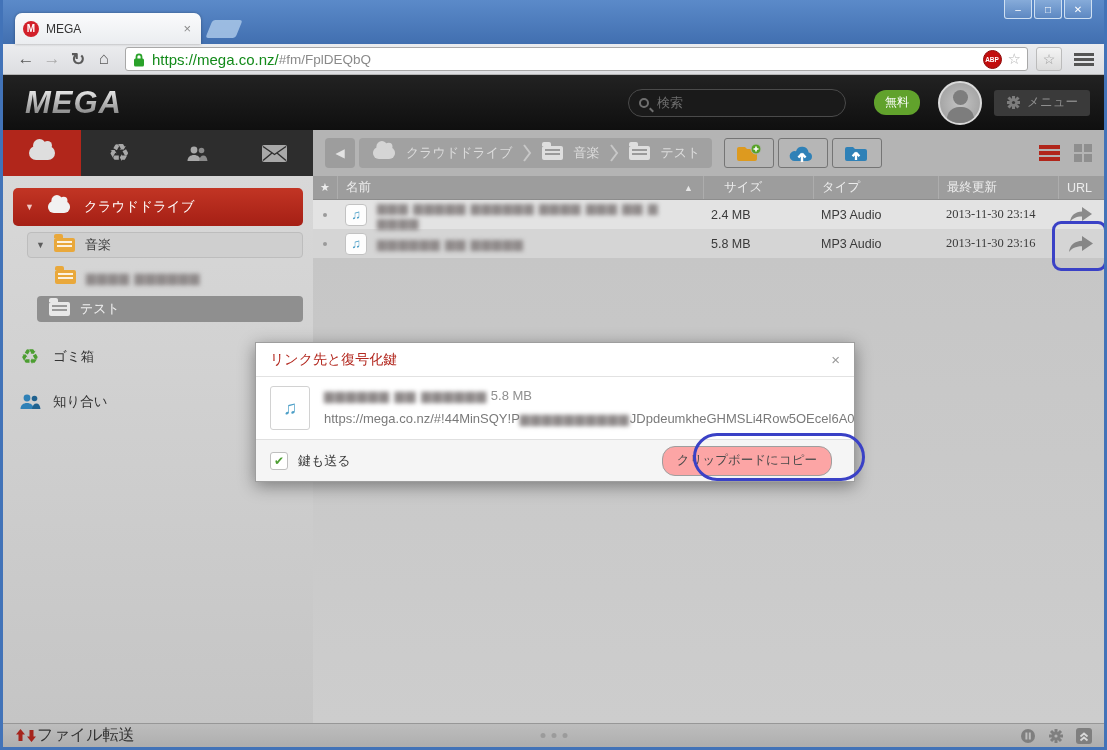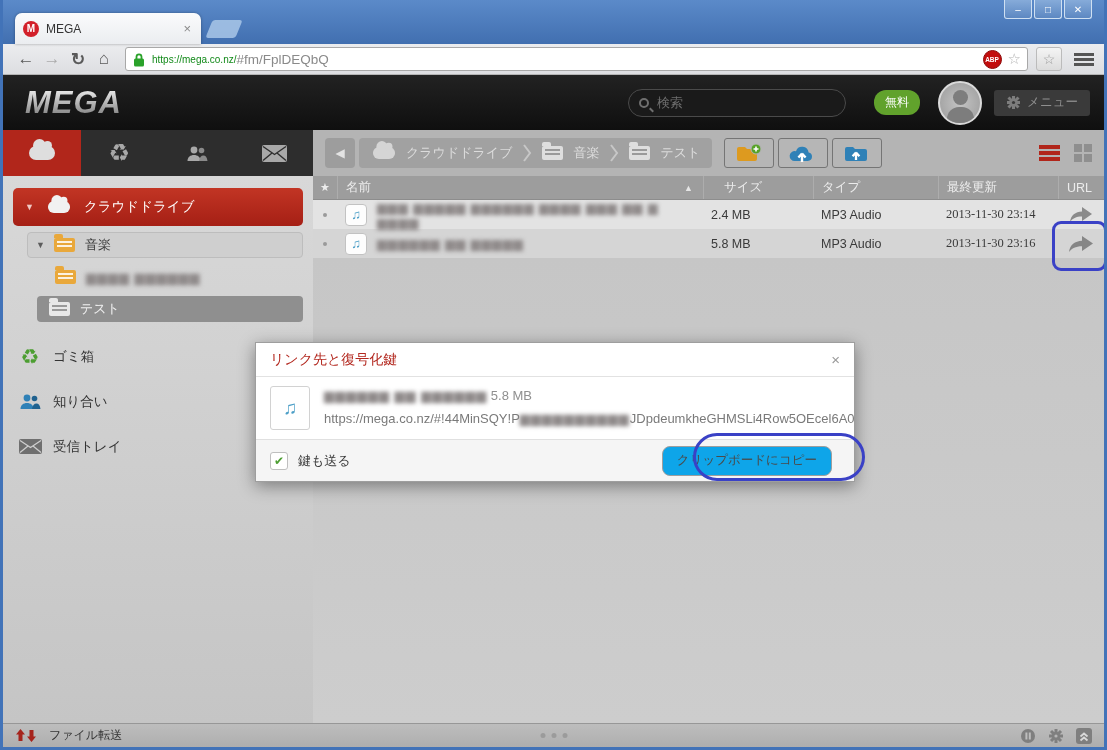--- a/index.html
+++ b/index.html
@@ -26,21 +26,21 @@
             display:flex; align-items:center; justify-content:center; border-radius:0 0 3px 3px; margin-left:2px; }
 
   
   .toolbar { height:31px; background:linear-gradient(#ecedef,#dddee1); border-bottom:1px solid #b4b4b4;
              display:flex; align-items:center; padding:0 10px; flex:none; }
   .navbtn { font-size:17px; color:#5a5a5a; width:26px; text-align:center; font-weight:bold; }
   .navbtn.disabled { color:#ababab; }
   .urlbar { flex:1; height:24px; background:#fff; border:1px solid #a8a8a8; border-radius:3px;
             margin:0 8px; display:flex; align-items:center; padding:0 6px; }
   .lock-icon { margin-right:6px; display:flex; }
-  .url-secure { font-size:10px; color:#138a1a; }
+  .url-secure { font-size:15px; color:#138a1a; }
   .url-path { font-size:13.5px; color:#8a8a8a; }
   .url-spacer { flex:1; }
   .abp { width:19px; height:19px; border-radius:50%; background:#c20d0d; border:1px solid #8e0a0a;
          color:#fff; font-size:6.5px; font-weight:bold; display:flex; align-items:center; justify-content:center; }
   .urlstar { color:#b5b5b5; font-size:15px; margin-left:6px; }
   .starbtn { width:26px; height:24px; background:linear-gradient(#f4f4f4,#dcdcdc); border:1px solid #bbb;
              border-radius:3px; color:#9a9a9a; font-size:14px; display:flex; align-items:center; justify-content:center; }
   .hamburger { width:20px; height:13px; margin-left:12px; border-top:3px solid #555;
                border-bottom:3px solid #555; position:relative; }
   .hamburger::after { content:""; position:absolute; left:0; right:0; top:2px; height:3px; background:#555; }
@@ -148,21 +148,21 @@
   .stardot { width:4px; height:4px; border-radius:50%; background:#9a9a9a; }
   .file-icon { width:22px; height:22px; background:#fdfdfd; border:1px solid #c2c2c2; border-radius:4px;
                color:#4d9fc7; font-size:13px; display:flex; align-items:center; justify-content:center;
                margin-right:10px; flex:none; }
   .blur { filter:blur(2.3px); color:#8f8a8a; letter-spacing:1px; }
   .empty-area { flex:1; background:linear-gradient(#c6c6c6,#cdcdcd); }
 
   
   .transferbar { height:24px; background:linear-gradient(#bdbdbd,#aeaeae); border-top:1px solid #979797;
                  display:flex; align-items:center; padding:0 12px; flex:none; position:relative; }
-  .tb-label { font-size:12px; color:#333; margin-left:12px;text-align:right; }
+  .tb-label { font-size:16px; color:#333; margin-left:0;text-align:right; }
   .tb-dots { position:absolute; left:50%; transform:translateX(-50%); display:flex; }
   .tb-dots i { width:5px; height:5px; border-radius:50%; background:#9b9b9b; margin:0 3px; }
   .tb-icons { margin-left:auto; display:flex; align-items:center; }
   .tb-icons > * { margin-left:12px; }
 
   
   .dialog { position:absolute; left:252px; top:212px; width:600px; height:140px; background:#fff;
             border:1px solid #9e9e9e; box-shadow:0 4px 16px rgba(0,0,0,.4); display:flex; flex-direction:column; }
   .dlg-head { height:34px; display:flex; align-items:center; padding:0 14px; border-bottom:1px solid #e2e2e2; flex:none; }
   .dlg-title { color:#b3281f; font-size:14px; }
@@ -171,22 +171,22 @@
   .dlg-fileicon { width:40px; height:44px; border:1px solid #d2d2d2; border-radius:3px; color:#4d9fc7;
                   font-size:19px; display:flex; align-items:center; justify-content:center; flex:none; margin-right:14px; }
   .dlg-lines { flex:1; min-width:0; }
   .dlg-line1 { font-size:13px; color:#8f8f8f; margin-top:2px; white-space:nowrap; }
   .dlg-line2 { font-size:13px; color:#7a7a7a; margin-top:8px; white-space:nowrap; }
   .dlg-foot { height:42px; background:#f5f5f5; border-top:1px solid #e0e0e0; display:flex;
               align-items:center; padding:0 14px; flex:none; }
   .checkbox { width:18px; height:18px; background:#fff; border:1px solid #bfbfbf; border-radius:3px;
               color:#4c9e31; font-size:12px; display:flex; align-items:center; justify-content:center; }
   .chk-label { font-size:13px; color:#3c3c3c; margin-left:10px; }
-  .copy-btn { margin-left:auto; margin-right:8px; height:30px; padding:0 14px; background:#0ea5e9;
-              border:1px solid #9e9e9e; border-radius:8px; font-size:12.5px; color:#4a4a4a;
+  .copy-btn { margin-left:auto; margin-right:8px; height:30px; padding:0 14px; background:#fca5a5;
+              border:1px solid #9e9e9e; border-radius:13px; font-size:12.5px; color:#4a4a4a;
               display:flex; align-items:center; }
 
   
   .annot-rect { position:absolute; left:1049px; top:91px; width:55px; height:50px;
                 border:3px solid #3a41c6; border-radius:9px; }
   .annot-oval { position:absolute; left:690px; top:303px; width:172px; height:48px;
                 border:3px solid #3a41c6; border-radius:26px; }
 </style>
 </head>
 <body>
@@ -311,29 +311,20 @@
               <svg width="24" height="17" fill="#2f81b7">
                 <circle cx="9" cy="5" r="3.4"></circle>
                 <path d="M2.5 16c0-4 3-6 6.5-6s6.5 2 6.5 6z"></path>
                 <g fill="#20628f">
                   <circle cx="16.5" cy="5.5" r="2.8"></circle>
                   <path d="M14 16c.5-3.5 2-5.5 4.5-5.5 2 0 3.5 1.8 4 5.5z"></path>
                 </g>
               </svg>
             </span>
           <span>知り合い</span>
-        </div>
-        <div class="tree-item ti-inbox">
-          <span class="ticon">
-              <svg width="23" height="15">
-                <rect width="23" height="15" rx="2" fill="#6f6f6f"></rect>
-                <path d="M1 1.5 l10.5 7 L22 1.5 M1 13.5 l8-6.5 M22 13.5 l-8-6.5" stroke="#cfcfcf" stroke-width="1.3" fill="none"></path>
-              </svg>
-            </span>
-          <span>受信トレイ</span>
         </div>
       </div>
     </div>
 
     <div class="content">
       <div class="crumb-strip">
         <span class="backbtn">◀</span>
         <div class="crumbs">
           <span class="crumb">
             <span class="cloud small"></span>

